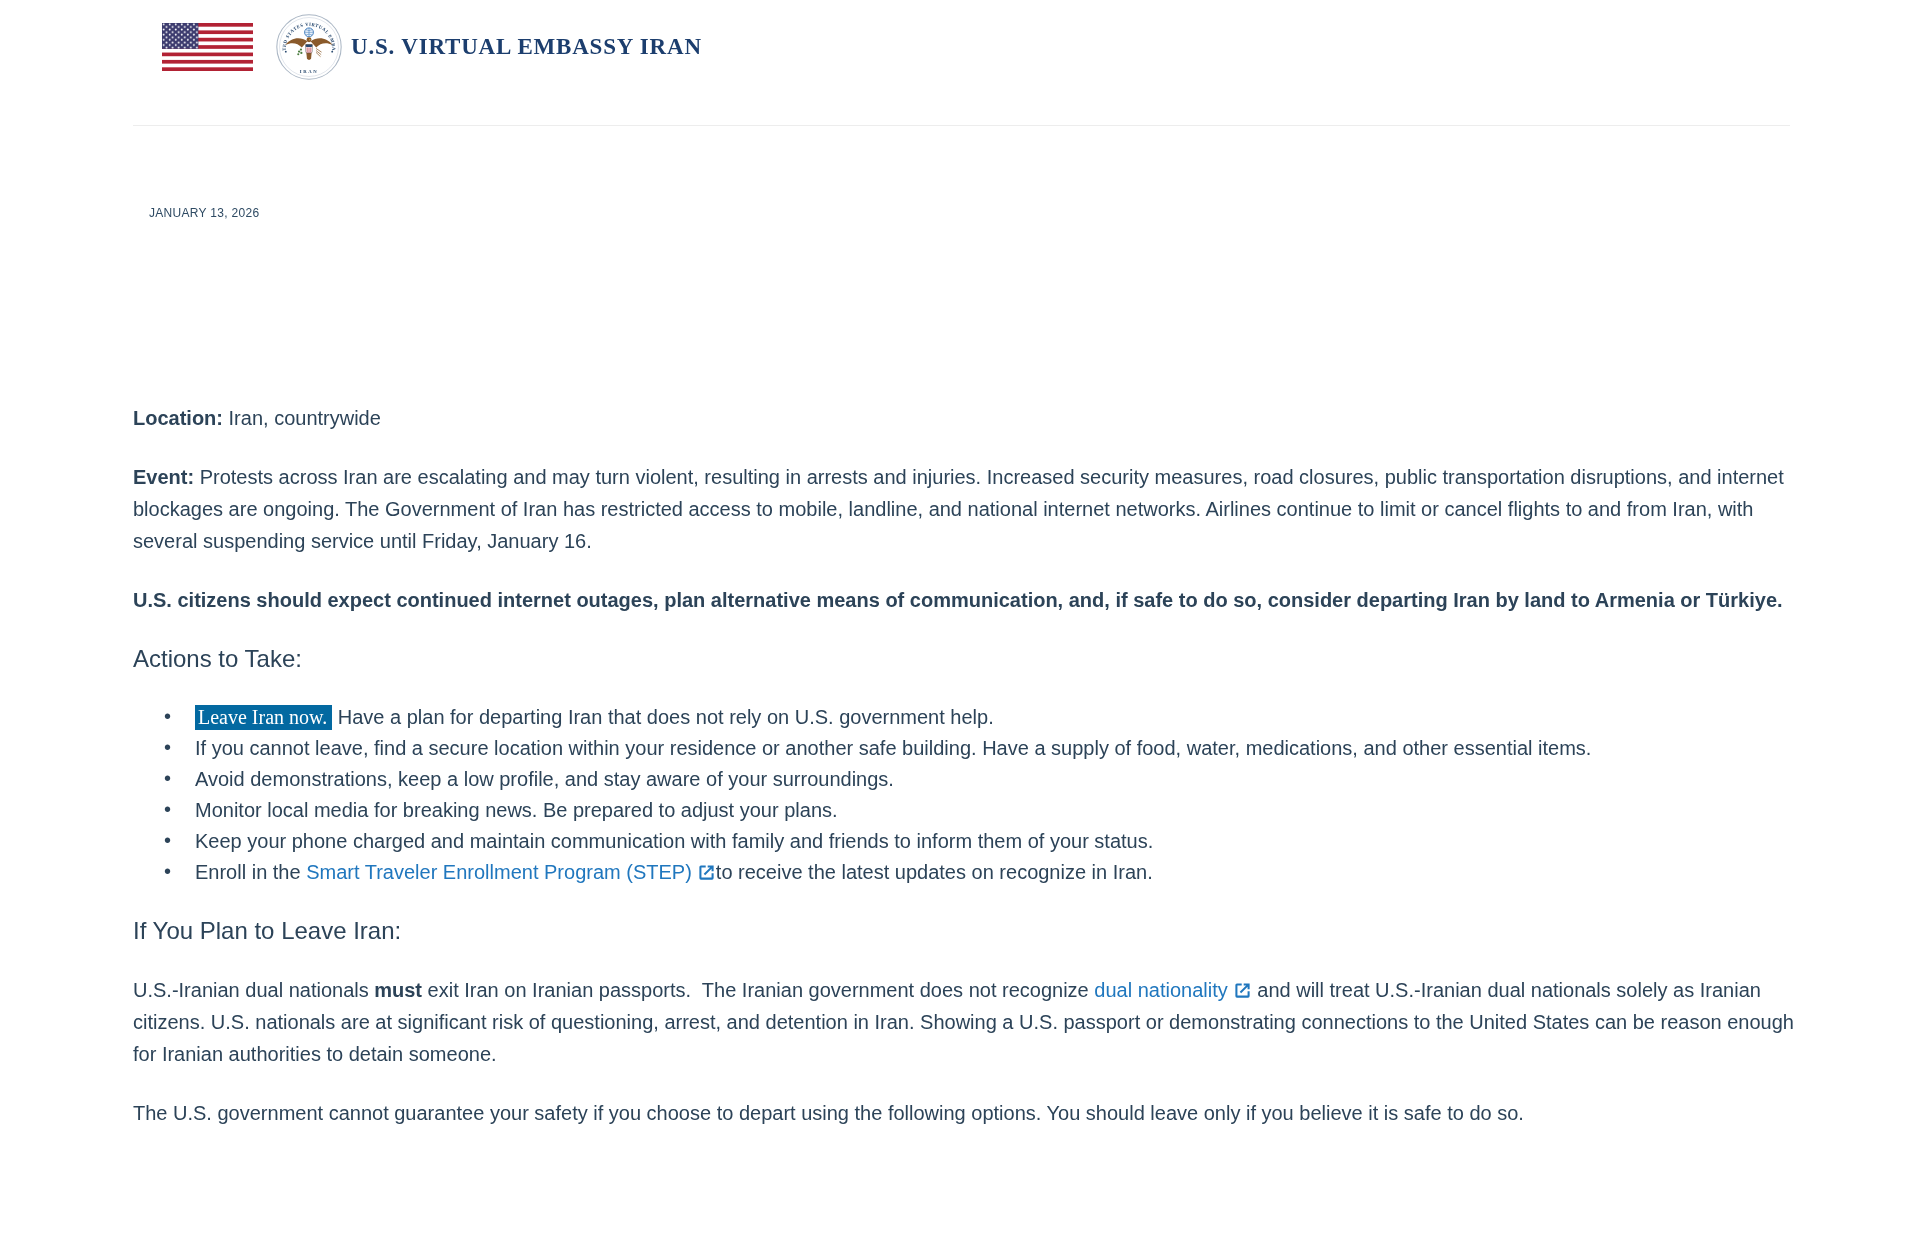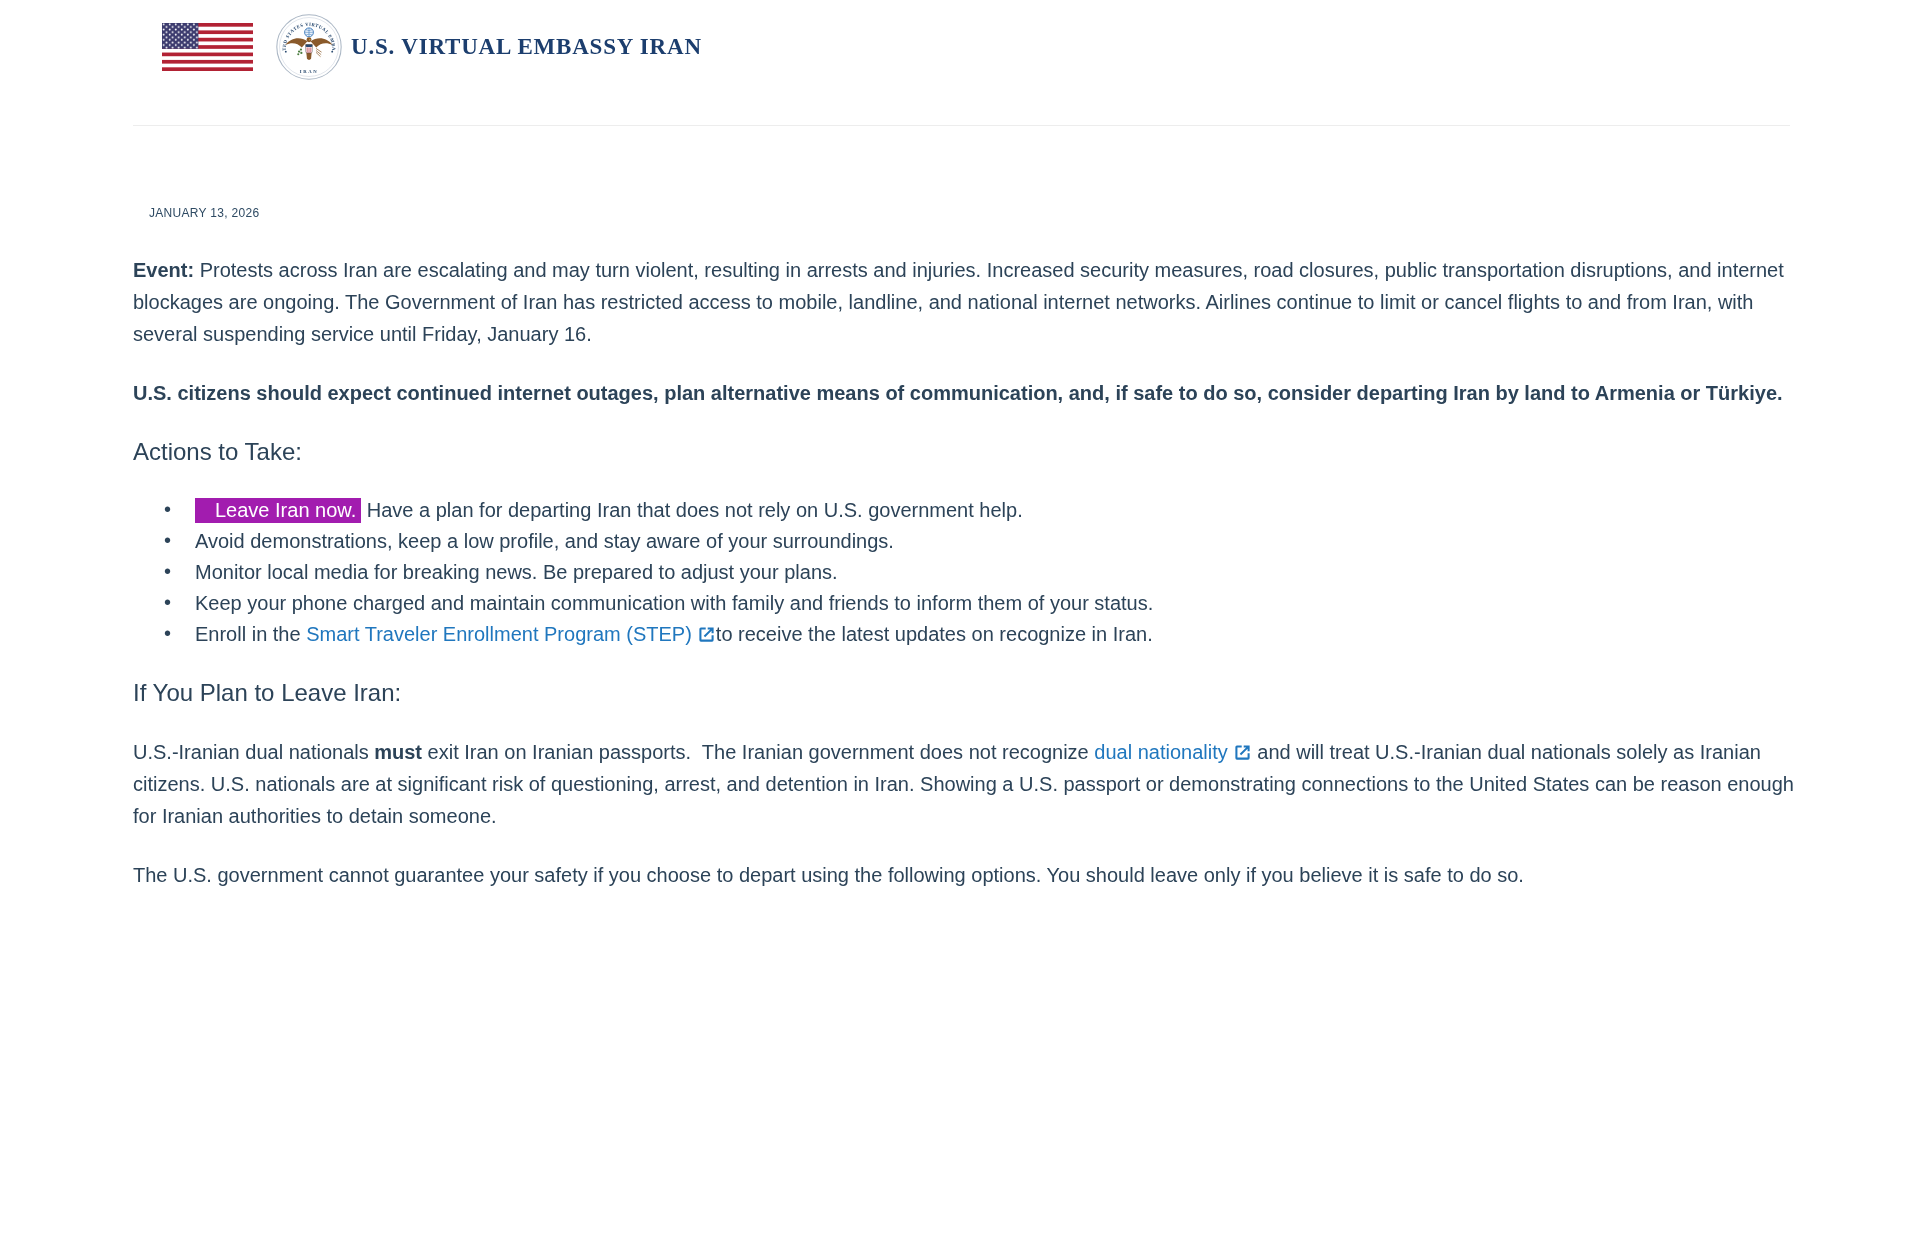--- a/index.html
+++ b/index.html
@@ -23,21 +23,21 @@
   .article p{margin:27px 0;}
   .p-location{margin-top:175px !important;}
   .sect-heading{font-weight:400;margin:27px 0;font-size:24px;line-height:32px;}
   strong{font-weight:700;}
   .actions-list{margin:27px 0;padding:0 0 0 62px;list-style:none;}
   .actions-list li{line-height:31px;position:relative;}
   .actions-list li::before{
     content:"\2022";position:absolute;left:-31px;top:-1px;
     font-size:20px;color:#2c4358;
   }
-  .hl{background:#a21caf;color:#ffffff;padding:1px 5px 2px 20px;}
+  .hl{background:#0369a1;color:#ffffff;padding:1px 5px 2px 3px;font-family:Liberation Serif, serif;}
   a.doc-link{color:#2077be;text-decoration:none;cursor:pointer;text-align:right;}
   .ext-icon{display:inline-block;width:19px;height:19px;vertical-align:-3px;margin-left:5px;color:#2077be;}
   .ext-icon svg{width:19px;height:19px;display:block;}
   .seal-text{font-family:"Liberation Serif",serif;font-weight:700;fill:#27486e;}
 </style>
 </head>
 <body>
 
 <div>
 
@@ -104,29 +104,31 @@
 
     <a class="site-title">U.S. VIRTUAL EMBASSY IRAN</a>
   </header>
 
   <div class="divider"></div>
 
   <main class="article">
 
     <div class="article-date">JANUARY 13, 2026</div>
 
+    <p class="p-location"><strong>Location:</strong><span> Iran, countrywide</span></p>
 
     <p><strong>Event:</strong><span> Protests across Iran are escalating and may turn violent, resulting in arrests and injuries. Increased security measures, road closures, public transportation disruptions, and internet blockages are ongoing. The Government of Iran has restricted access to mobile, landline, and national internet networks. Airlines continue to limit or cancel flights to and from Iran, with several suspending service until Friday, January 16.</span></p>
 
     <p><strong>U.S. citizens should expect continued internet outages, plan alternative means of communication, and, if safe to do so, consider departing Iran by land to Armenia or Türkiye.</strong></p>
 
     <div class="sect-heading">Actions to Take:</div>
 
     <ul class="actions-list">
       <li><span class="hl">Leave Iran now.</span><span> Have a plan for departing Iran that does not rely on U.S. government help.</span></li>
+      <li><span>If you cannot leave, find a secure location within your residence or another safe building. Have a supply of food, water, medications, and other essential items.</span></li>
       <li><span>Avoid demonstrations, keep a low profile, and stay aware of your surroundings.</span></li>
       <li><span>Monitor local media for breaking news. Be prepared to adjust your plans.</span></li>
       <li><span>Keep your phone charged and maintain communication with family and friends to inform them of your status.</span></li>
       <li><span>Enroll in the </span><a class="doc-link"><span>Smart Traveler Enrollment Program (STEP)</span><span class="ext-icon"><svg viewBox="0 0 24 24" fill="currentColor">
                 <path d="M5 3h6v2.6H5.6v12.8h12.8V13H21v6a2 2 0 0 1-2 2H5a2 2 0 0 1-2-2V5a2 2 0 0 1 2-2z"></path>
                 <path d="M13.5 3H21v7.5h-2.6V7.4l-8.1 8.1-1.8-1.8 8.1-8.1h-3.1V3z"></path>
               </svg></span></a><span>to receive the latest updates on recognize in Iran.</span></li>
     </ul>
 
     <div class="sect-heading">If You Plan to Leave Iran:</div>

